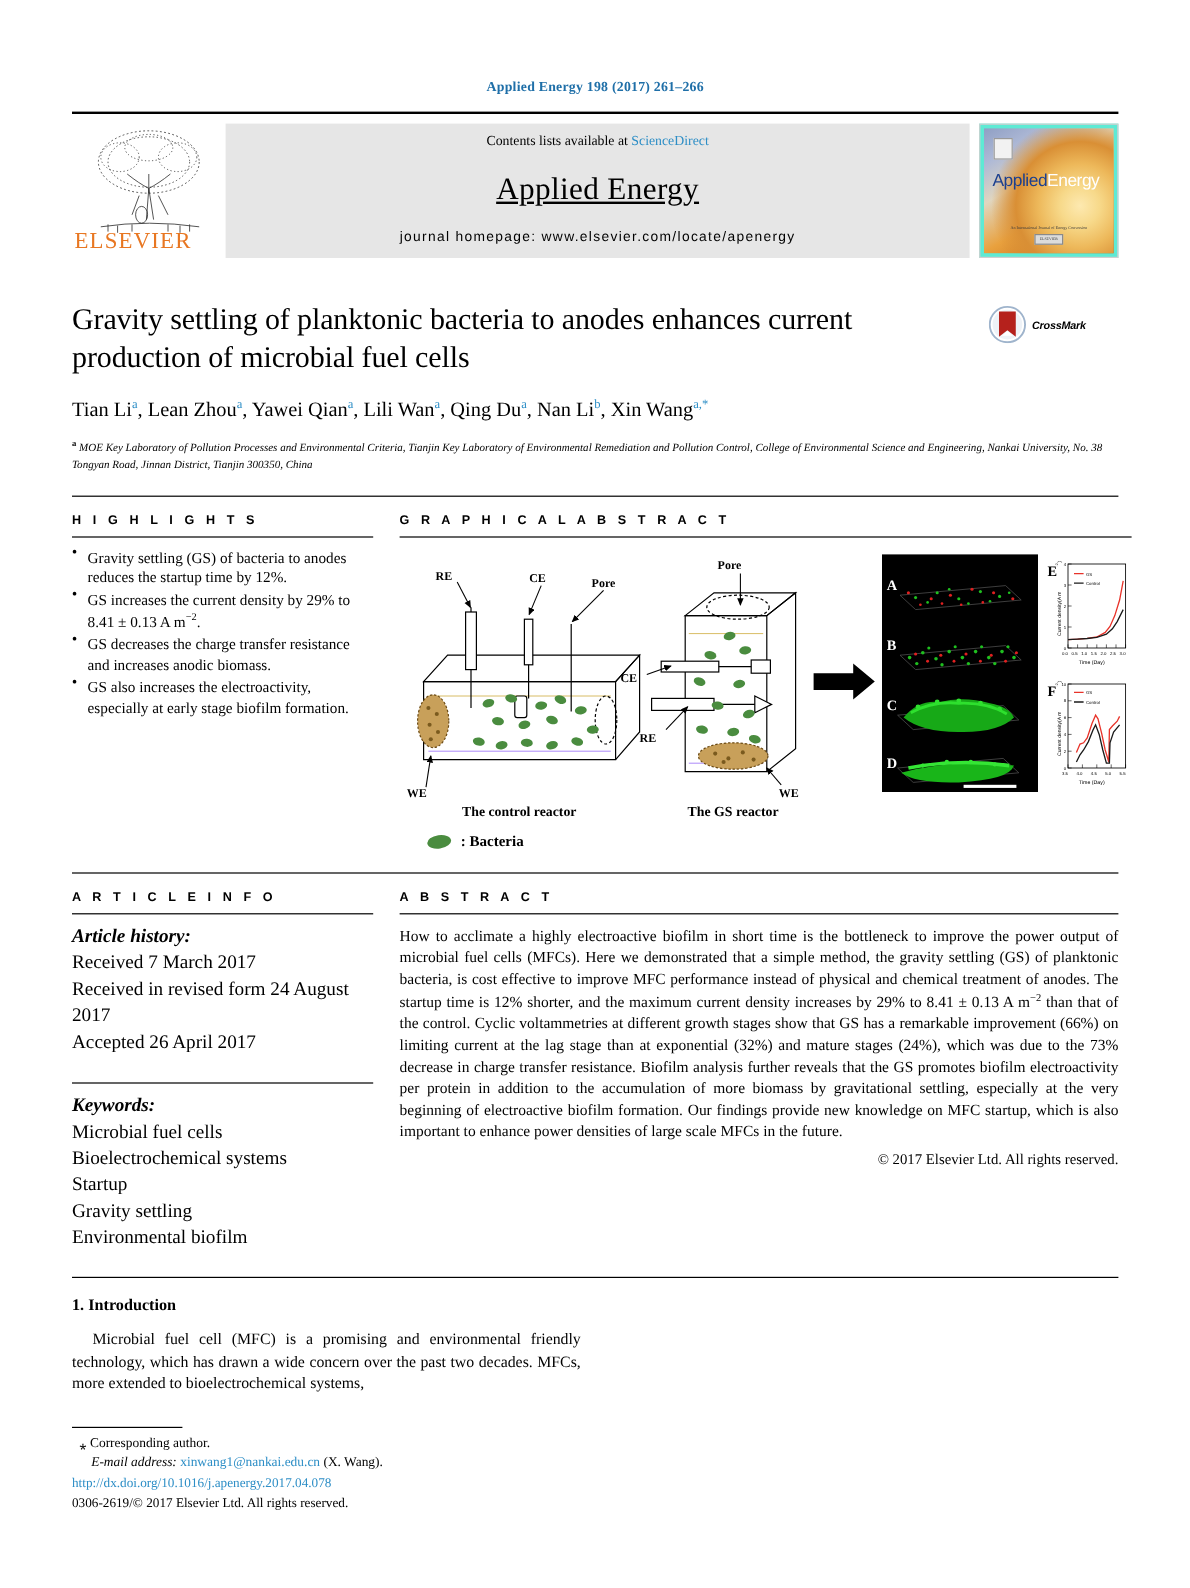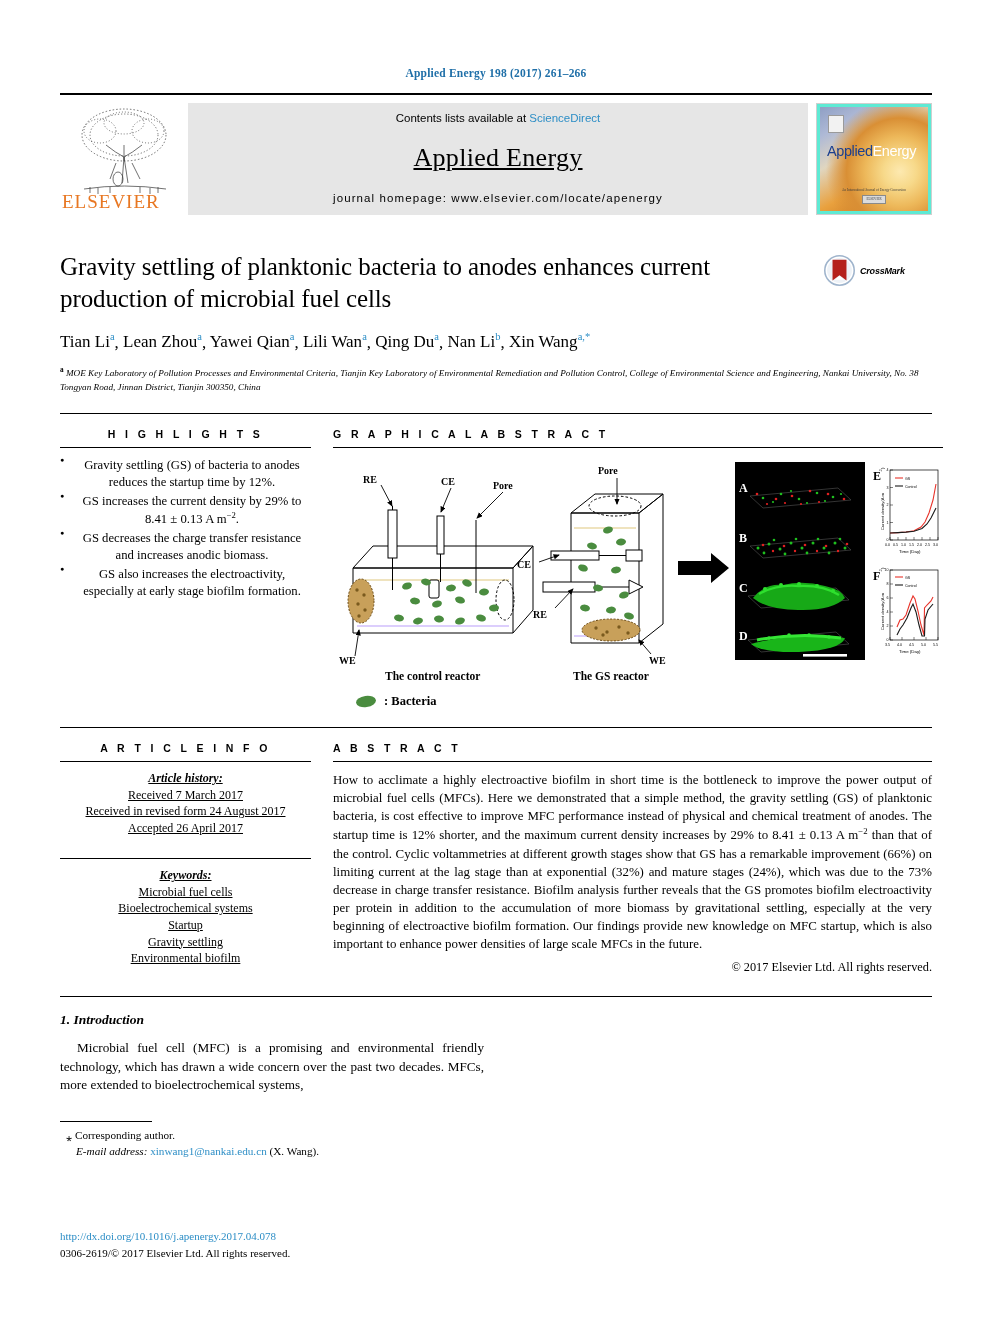--- a/index.html
+++ b/index.html
@@ -20,21 +20,21 @@
 
   
   .masthead { margin-top: 14px; border-top: 2px solid #000; padding-top: 8px;
               display:flex; align-items:stretch; gap:0; height: 122px; }
   .elsevier-logo { width: 128px; flex:0 0 128px; position:relative; }
   .elsevier-word { position:absolute; bottom:2px; left:2px; font-family:"Liberation Serif",serif;
                    font-size:19px; letter-spacing:1px; color:#E87722; font-weight:400; }
   .tree-svg { position:absolute; top:2px; left:10px; }
   .banner { flex:1; background:#e6e6e6; display:flex; flex-direction:column;
             align-items:center; justify-content:space-between; padding:9px 0 11px 0; }
-  .banner .contents { font-family:Liberation Sans, sans-serif; font-size:11.5px; }
+  .banner .contents { font-family:Liberation Serif, serif; font-size:11.5px; }
   .banner .contents .sd { color:#2d8ec6; }
   .banner .jtitle { font-family:"Liberation Serif",serif; font-size:26px; letter-spacing:.3px;text-decoration:underline; }
   .banner .jhome { font-family:"Liberation Sans",sans-serif; font-size:11.5px; letter-spacing:1.1px; }
   .cover { width:116px; flex:0 0 116px; margin-left:8px; position:relative;
            background:#5eead4; border:1px solid #cfcfcf; overflow:hidden;padding-left:31px; }
   .cover-inner { position:absolute; inset:3px; overflow:hidden;
      background:
        radial-gradient(circle at 74% 62%, #fde9b0 0%, #f7d98a 16%, #edb85a 34%, #d98f35 52%, rgba(180,110,40,0) 72%),
        linear-gradient(150deg, #8f9fc4 0%, #aeb9d6 18%, #e0d6c0 38%, #e9a13e 62%, #c9761f 85%, #a85d16 100%);
   }
@@ -58,51 +58,51 @@
   .crossmark { flex:0 0 108px; display:flex; align-items:center; gap:5px; padding-top:4px;font-style:italic; }
   .cm-word { font-family:"Liberation Sans",sans-serif; font-weight:bold; font-size:9px; letter-spacing:-.2px; }
 
   .affil { margin-top:13px; font-family:"Liberation Serif",serif; font-style:italic;
            font-size:9.2px; line-height:1.52; }
   .affil sup { font-style:normal; font-weight:bold; font-size:7.2px; }
 
   
   .rule-top { border-top:1px solid #000; margin-top:18px; }
   .cols { display:flex; gap:22px; }
-  .colL { width:251px; flex:0 0 251px;text-align:center; }
+  .colL { width:251px; flex:0 0 251px; }
   .colR { flex:1; }
 
   .sechead { font-family:"Liberation Sans",sans-serif; font-weight:bold; font-size:10.5px;
              letter-spacing:3.4px; padding-top:14px; }
   .hrule { border-top:1px solid #000; margin-top:7px; }
 
   ul.highlights { list-style:none; margin:9px 0 0 0; padding:0; font-size:12.7px; line-height:1.33; }
   ul.highlights li { position:relative; padding-left:13px; margin-bottom:2px; }
   ul.highlights li:before { content:"\25CF"; position:absolute; left:0; top:-1px; font-size:7px; }
 
   
   .ga-wrap { margin-top:10px; height:232px; position:relative; }
   .ga-legend { margin-top:4px; display:flex; align-items:center; gap:7px; padding-left:22px;
                font-size:12.5px; font-weight:bold; }
 
   
-  .ai-body { font-size:12px; line-height:1.38; margin-top:8px;text-decoration:underline; }
+  .ai-body { font-size:16px; line-height:1.38; margin-top:8px; }
   .ai-body .it { font-style:italic; font-weight:bold; }
   .kw-rule { border-top:1px solid #000; margin-top:22px; }
 
   
   .abs-body { margin-top:9px; font-size:12.9px; line-height:1.40; text-align:justify; }
   .abs-copy { margin-top:7px; text-align:right; font-size:12.3px; }
 
   
   .sep { border-top:1px solid #000; margin-top:21px; }
   .body-cols { display:flex; gap:24px; margin-top:15px; }
   .bcol { flex:1; }
   h2.sech2 { font-family:"Liberation Sans",serif; font-weight:bold; font-size:13.5px;
-             margin:0 0 11px 0; font-family:"Liberation Serif",serif;font-style:italic; }
+             margin:0 0 11px 0; font-family:"Liberation Serif",serif; }
   p.bp { margin:0; font-size:13.2px; line-height:1.40; text-align:justify; text-indent:17px; }
   p.bp.noind { text-indent:0; }
 
   .foot { margin-top:26px; }
   .foot-rule { width:92px; border-top:1px solid #000; }
   .foot-txt { font-size:11.2px; line-height:1.46; margin-top:5px; padding-left:6px; }
   .foot-txt .ital { font-style:italic; }
   .link { color:#2d8ec6; }
 
   .bottom { position:absolute; left:60px; bottom:62px; font-size:11px; line-height:1.5; }

